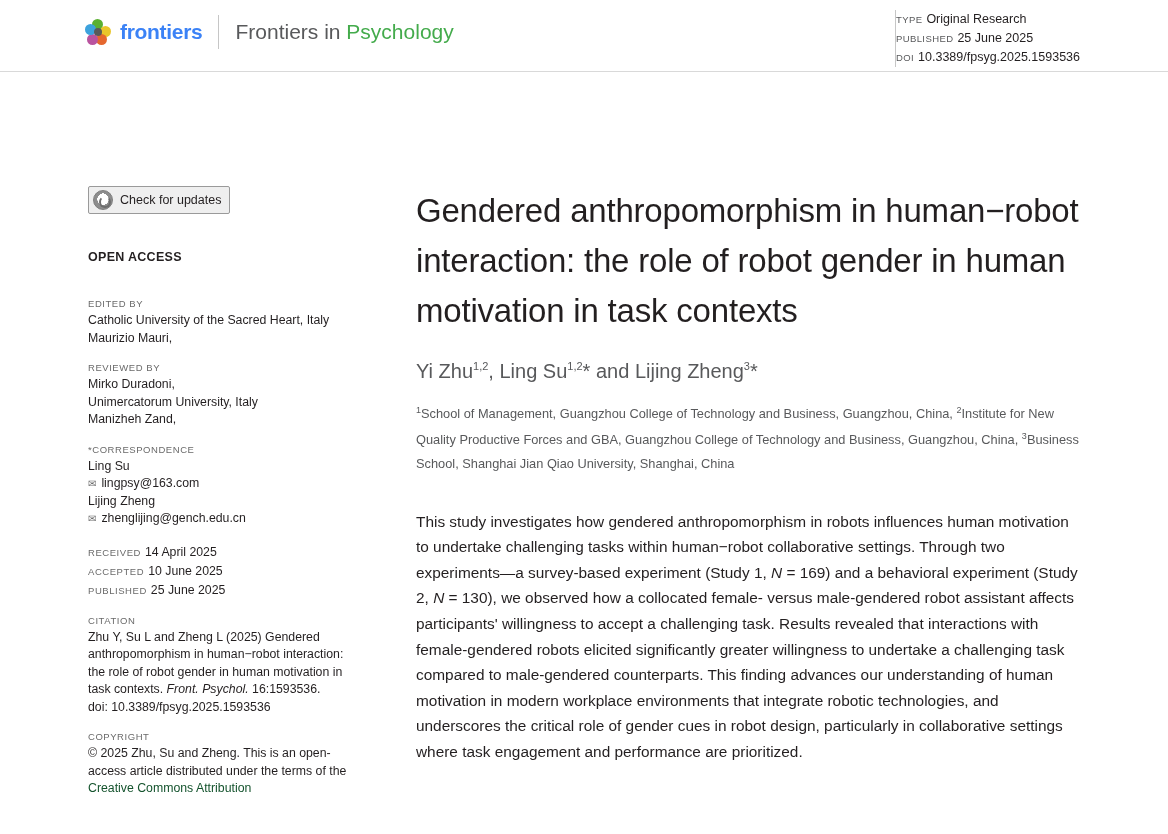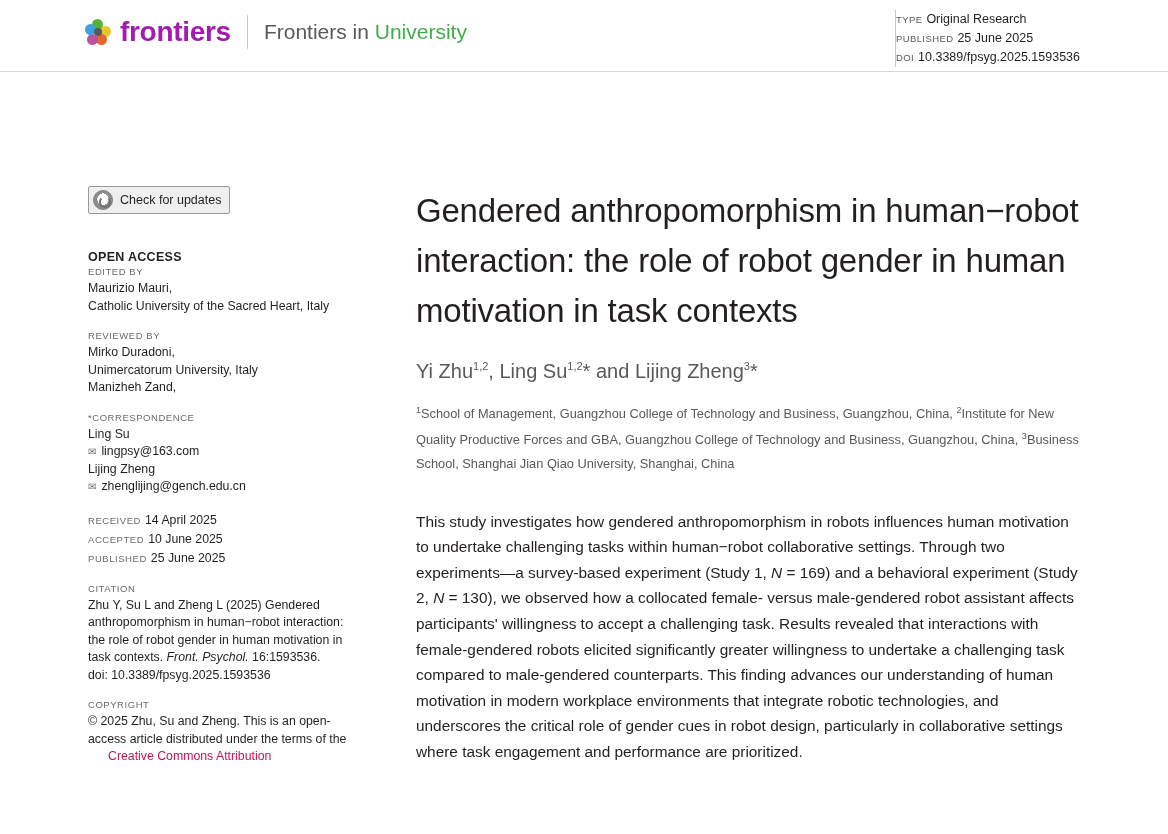--- a/index.html
+++ b/index.html
@@ -44,23 +44,23 @@
     border-radius: 50%;
   }
   .p1 { width: 11px; height: 11px; left: 7px;  top: 0px;   background: #5ab031; }
   .p2 { width: 11px; height: 11px; left: 15px; top: 7px;   background: #e9c62b; }
   .p3 { width: 11px; height: 11px; left: 11px; top: 15px;  background: #e5672e; }
   .p4 { width: 11px; height: 11px; left: 2px;  top: 15px;  background: #b9539f; }
   .p5 { width: 11px; height: 11px; left: 0px;  top: 5px;   background: #3da2dd; }
   .p6 { width: 8px;  height: 8px;  left: 9px;  top: 9px;   background: #595959; }
 
   .logo-word {
-    font-size: 28px;
+    font-size: 21px;
     font-weight: bold;
-    color: #a21caf;
+    color: #3b82f6;
     letter-spacing: -0.3px;
   }
   .brand-divider {
     width: 1px;
     height: 34px;
     background: #c6c6c6;
     margin: 0 16px;
   }
   .journal {
     font-size: 21px;
@@ -132,21 +132,21 @@
     border: 2px solid #6d6d6d;
     border-top-color: transparent;
     border-radius: 50%;
   }
   .cu-text { font-size: 12.5px; color: #231f20; }
 
   .oa-title {
     font-size: 12.5px;
     font-weight: bold;
     letter-spacing: 0.3px;
-    margin-bottom: 2px;
+    margin-bottom: 34px;
     color: #231f20;
   }
   .sec { margin-bottom: 15px; }
   .sec-label {
     font-size: 9.5px;
     letter-spacing: 0.55px;
     color: #6a6a6a;
     text-transform: uppercase;
     margin-bottom: 3px;
   }
@@ -183,21 +183,21 @@
     font-size: 12.3px;
     line-height: 17.5px;
     color: #231f20;
   }
   .citation-block em { font-style: italic; }
   .copyright {
     font-size: 12.3px;
     line-height: 17.5px;
     color: #231f20;
   }
-  .green-link { color: #be185d; margin-left: 20px; }
+  .green-link { color: #14532d; }
 
   
   .rightcol { flex: 1; min-width: 0; padding-left: 28px; }
   h1.title {
     font-size: 33px;
     line-height: 50px;
     font-weight: 400;
     color: #231f20;
     margin: 0 0 24px 0;
     letter-spacing: -0.2px;
@@ -232,21 +232,21 @@
     <span class="logo-mark">
       <i class="p1"></i>
         <i class="p2"></i>
         <i class="p3"></i>
         <i class="p4"></i>
         <i class="p5"></i>
         <i class="p6"></i>
     </span>
     <span class="logo-word">frontiers</span>
     <span class="brand-divider"></span>
-    <span class="journal"><span>Frontiers in </span><span class="jname">University</span></span>
+    <span class="journal"><span>Frontiers in </span><span class="jname">Psychology</span></span>
   </div>
 
   <div class="meta">
     <div class="meta-row">
       <span class="lbl">TYPE</span><span>Original Research</span>
     </div>
     <div class="meta-row">
       <span class="lbl">PUBLISHED</span><span>25 June 2025</span>
     </div>
     <div class="meta-row">
@@ -262,22 +262,22 @@
 
       <div class="check-updates">
         <span class="cu-icon"></span>
         <span class="cu-text">Check for updates</span>
       </div>
 
       <div class="oa-title">OPEN ACCESS</div>
 
       <div class="sec">
         <div class="sec-label">EDITED BY</div>
+        <div class="sec-line">Catholic University of the Sacred Heart, Italy</div>
         <div class="sec-line">Maurizio Mauri,</div>
-        <div class="sec-line">Catholic University of the Sacred Heart, Italy</div>
       </div>
 
       <div class="sec">
         <div class="sec-label">REVIEWED BY</div>
         <div class="sec-line">Mirko Duradoni,</div>
         <div class="sec-line">Unimercatorum University, Italy</div>
         <div class="sec-line">Manizheh Zand,</div>
       </div>
 
       <div class="sec">

